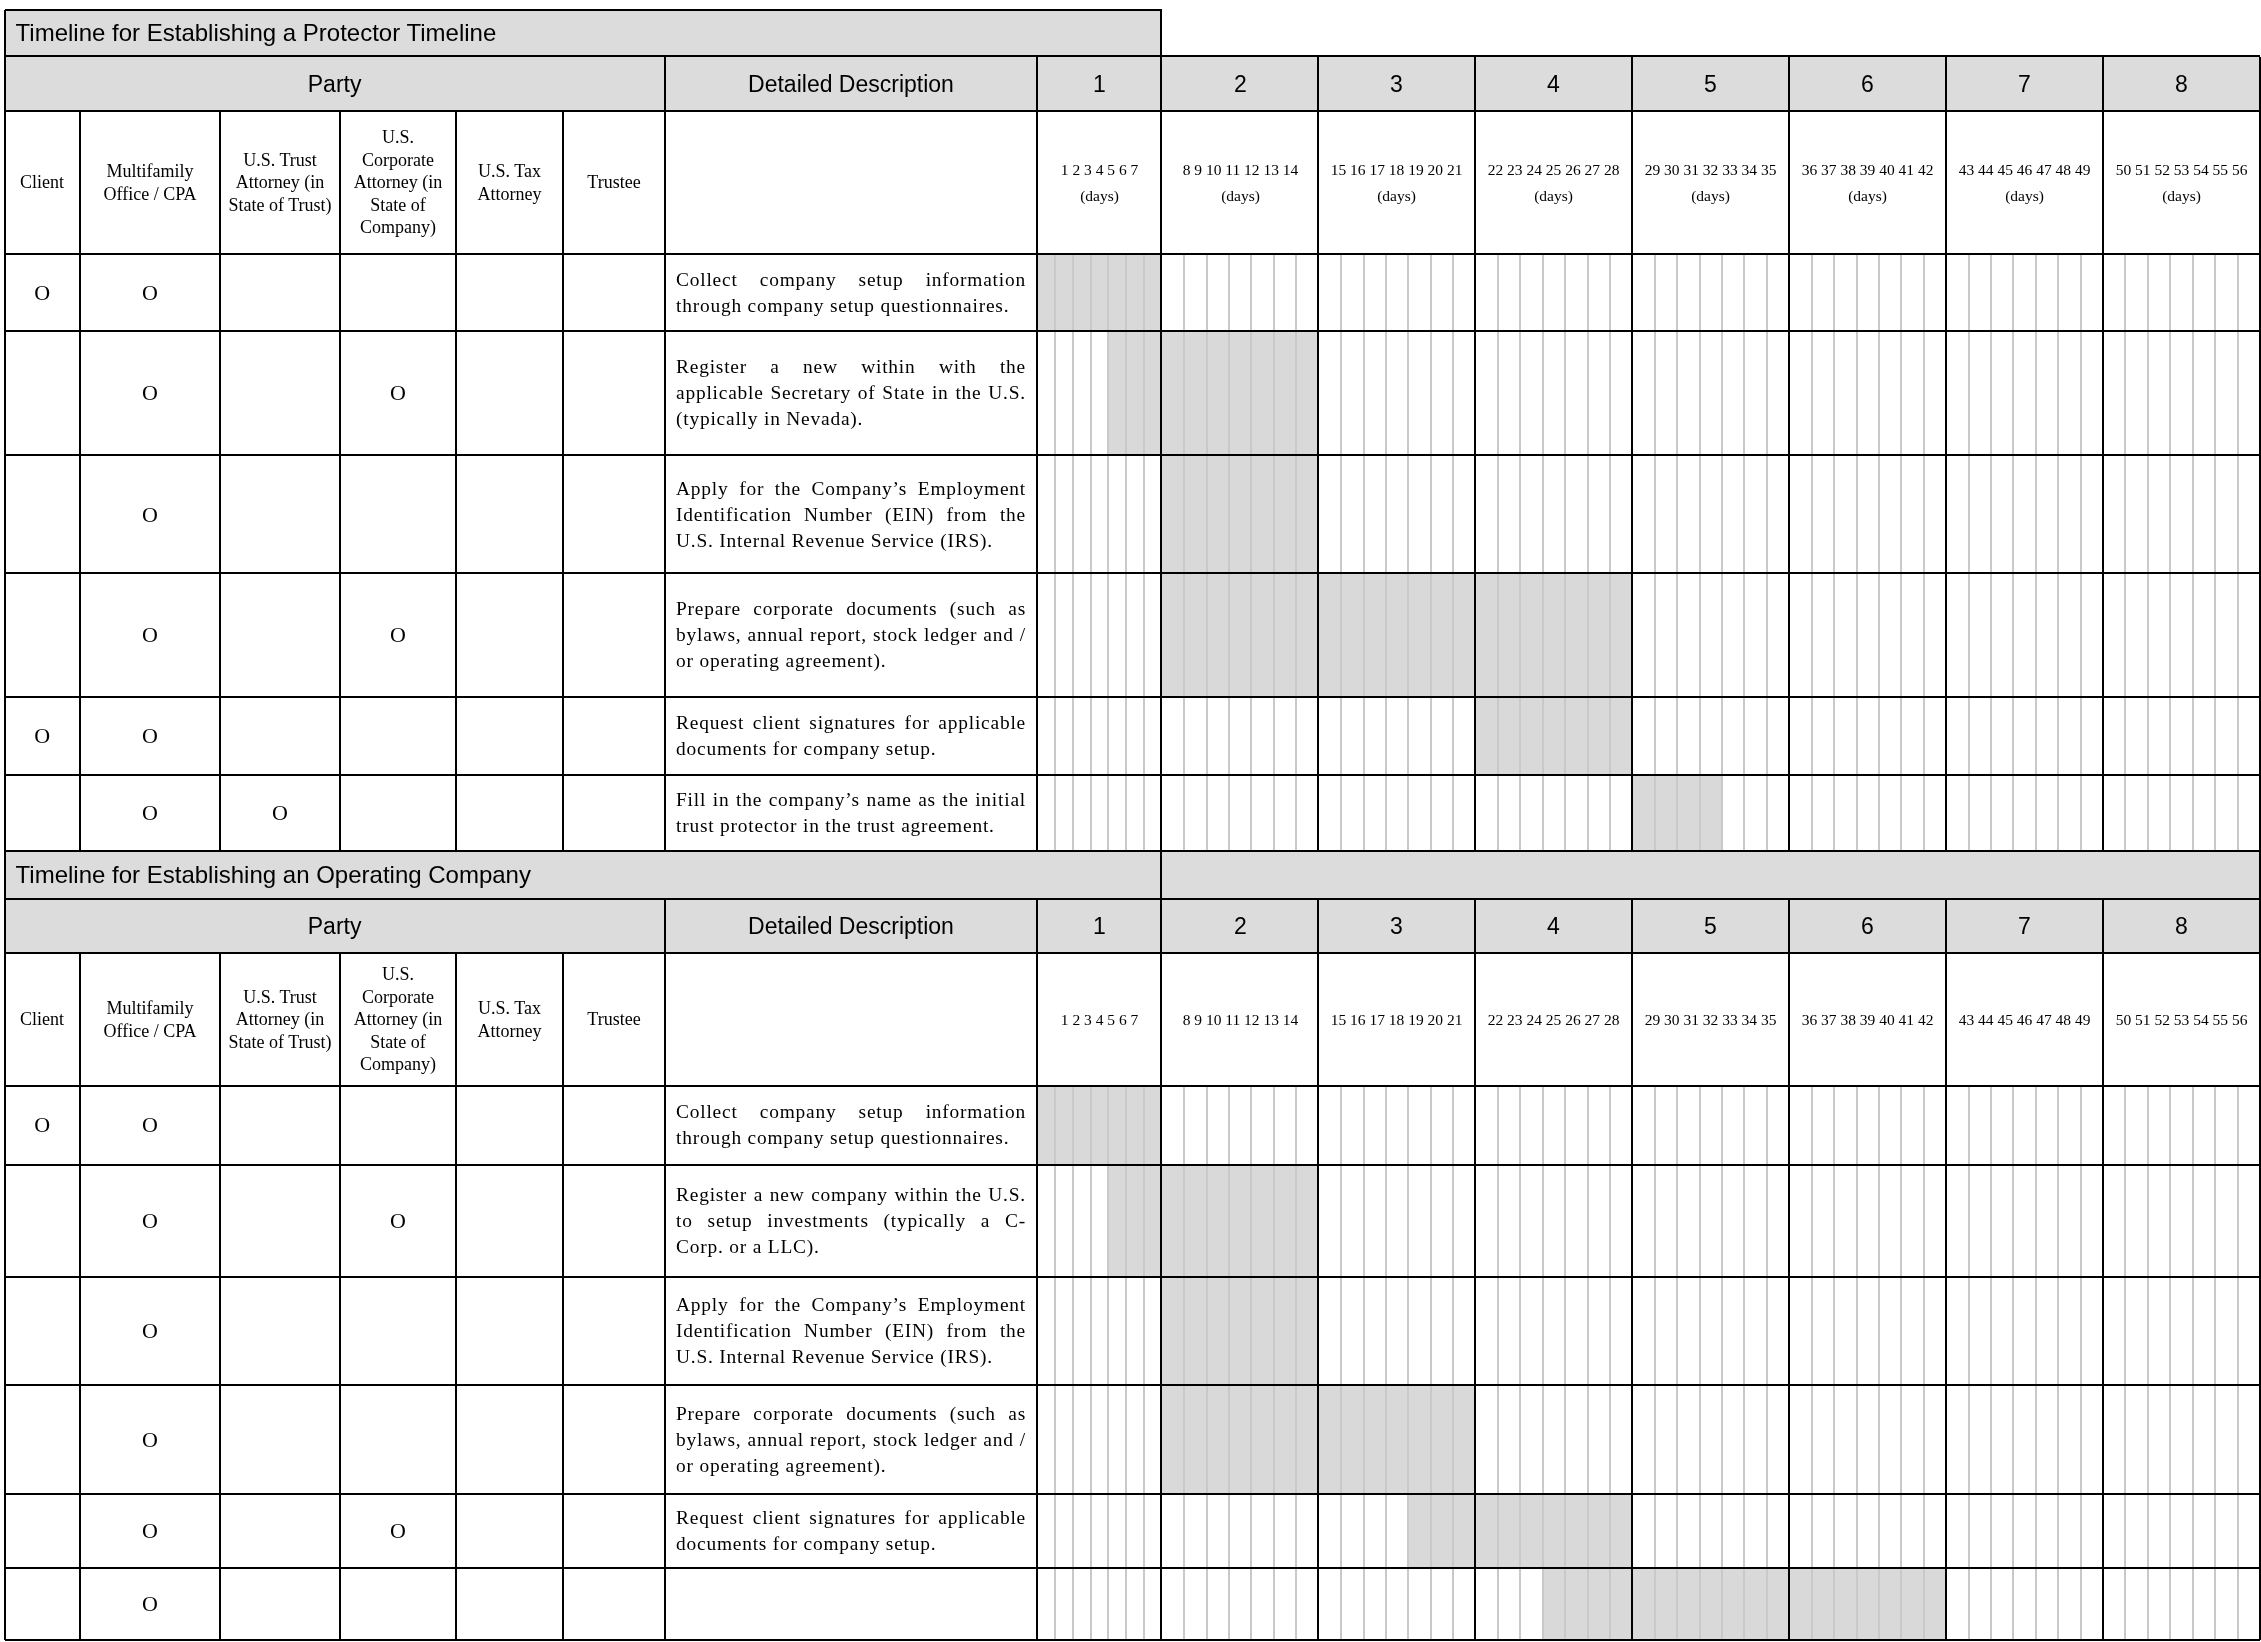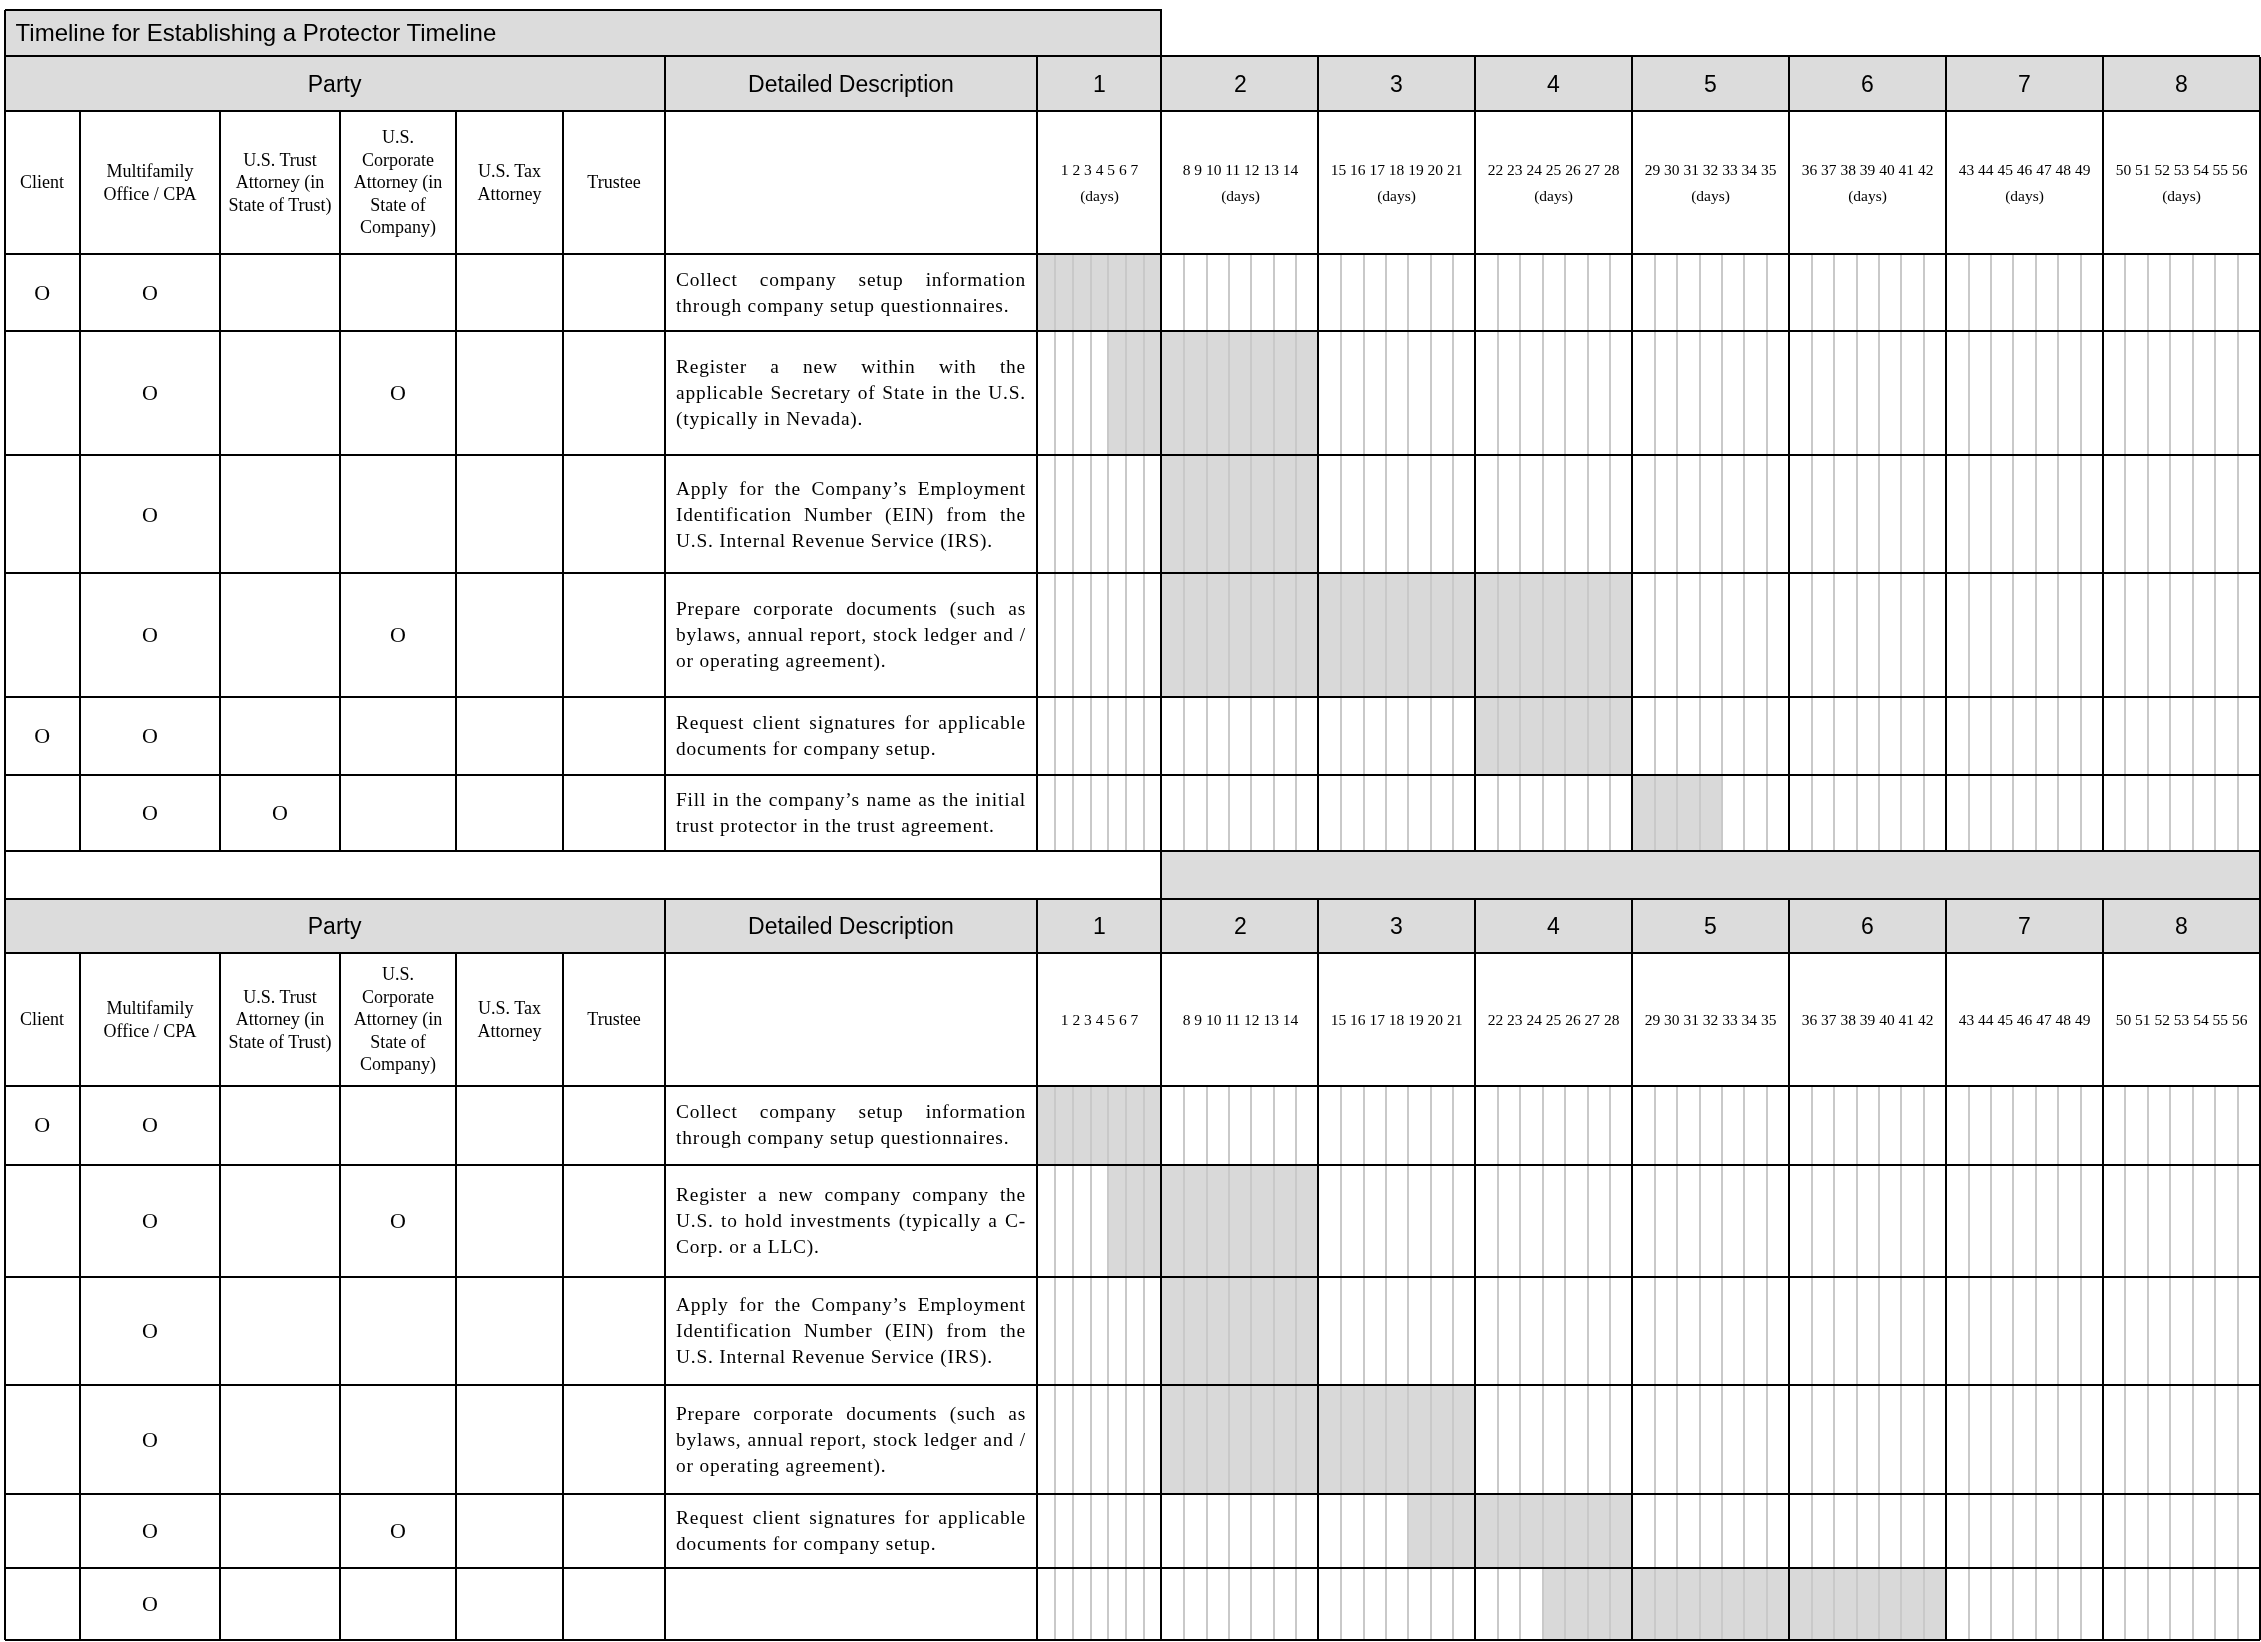--- a/index.html
+++ b/index.html
@@ -175,20 +175,21 @@
     <div class="abs " style="left: 562px; top: 111px; width: 2.3px; height: 740px; background: rgb(0, 0, 0); z-index: 30;"></div>
     <div class="abs " style="left: 664px; top: 57px; width: 2.3px; height: 794px; background: rgb(0, 0, 0); z-index: 30;"></div>
     <div class="abs " style="left: 1036px; top: 57px; width: 2.3px; height: 794px; background: rgb(0, 0, 0); z-index: 30;"></div>
     <div class="abs " style="left: 1160px; top: 57px; width: 2.3px; height: 794px; background: rgb(0, 0, 0); z-index: 30;"></div>
     <div class="abs " style="left: 1317px; top: 57px; width: 2.3px; height: 794px; background: rgb(0, 0, 0); z-index: 30;"></div>
     <div class="abs " style="left: 1474px; top: 57px; width: 2.3px; height: 794px; background: rgb(0, 0, 0); z-index: 30;"></div>
     <div class="abs " style="left: 1631px; top: 57px; width: 2.3px; height: 794px; background: rgb(0, 0, 0); z-index: 30;"></div>
     <div class="abs " style="left: 1788px; top: 57px; width: 2.3px; height: 794px; background: rgb(0, 0, 0); z-index: 30;"></div>
     <div class="abs " style="left: 1945px; top: 57px; width: 2.3px; height: 794px; background: rgb(0, 0, 0); z-index: 30;"></div>
     <div class="abs " style="left: 2102px; top: 57px; width: 2.3px; height: 794px; background: rgb(0, 0, 0); z-index: 30;"></div>
+    <div class="abs sans section-title vcenter" style="left: 4.6px; top: 851px; width: 1157px; height: 48px; background: rgb(220, 220, 220); z-index: 20;">Timeline for Establishing an Operating Company</div>
     <div class="abs " style="left: 1162px; top: 851px; width: 1098px; height: 48px; background: rgb(220, 220, 220); z-index: 5;"></div>
     <div class="abs sans colhead center" style="left: 4.6px; top: 899px; width: 660px; height: 54px; background: rgb(220, 220, 220); z-index: 20;">Party</div>
     <div class="abs sans colhead center" style="left: 665px; top: 899px; width: 372px; height: 54px; background: rgb(220, 220, 220); z-index: 20;">Detailed Description</div>
     <div class="abs sans weeknum center" style="left: 1037px; top: 899px; width: 125px; height: 54px; background: rgb(220, 220, 220); z-index: 20;">1</div>
     <div class="abs sans weeknum center" style="left: 1162px; top: 899px; width: 157px; height: 54px; background: rgb(220, 220, 220); z-index: 20;">2</div>
     <div class="abs sans weeknum center" style="left: 1318px; top: 899px; width: 157px; height: 54px; background: rgb(220, 220, 220); z-index: 20;">3</div>
     <div class="abs sans weeknum center" style="left: 1475px; top: 899px; width: 157px; height: 54px; background: rgb(220, 220, 220); z-index: 20;">4</div>
     <div class="abs sans weeknum center" style="left: 1632px; top: 899px; width: 157px; height: 54px; background: rgb(220, 220, 220); z-index: 20;">5</div>
     <div class="abs sans weeknum center" style="left: 1789px; top: 899px; width: 157px; height: 54px; background: rgb(220, 220, 220); z-index: 20;">6</div>
     <div class="abs sans weeknum center" style="left: 1946px; top: 899px; width: 157px; height: 54px; background: rgb(220, 220, 220); z-index: 20;">7</div>
@@ -225,21 +226,21 @@
     </div>
     <div class="abs serif omark center" style="left: 4.6px; top: 1086px; width: 75px; height: 78px; z-index: 20;">O</div>
     <div class="abs serif omark center" style="left: 80px; top: 1086px; width: 140px; height: 78px; z-index: 20;">O</div>
     <div class="abs vcenter desc-wrap" style="left: 665px; top: 1086px; width: 372px; height: 78px; z-index: 20;">
       <div class="serif desc">Collect company setup information through company setup questionnaires.</div>
     </div>
     <div class="abs " style="left: 1037px; top: 1086px; width: 125px; height: 78px; background: rgb(217, 217, 217); z-index: 5;"></div>
     <div class="abs serif omark center" style="left: 80px; top: 1165px; width: 140px; height: 112px; z-index: 20;">O</div>
     <div class="abs serif omark center" style="left: 340px; top: 1165px; width: 116px; height: 112px; z-index: 20;">O</div>
     <div class="abs vcenter desc-wrap" style="left: 665px; top: 1165px; width: 372px; height: 112px; z-index: 20;">
-      <div class="serif desc">Register a new company company the U.S. to hold investments (typically a C-Corp. or a LLC).</div>
+      <div class="serif desc">Register a new company within the U.S. to setup investments (typically a C-Corp. or a LLC).</div>
     </div>
     <div class="abs " style="left: 1108px; top: 1165px; width: 210px; height: 112px; background: rgb(217, 217, 217); z-index: 5;"></div>
     <div class="abs serif omark center" style="left: 80px; top: 1277px; width: 140px; height: 108px; z-index: 20;">O</div>
     <div class="abs vcenter desc-wrap" style="left: 665px; top: 1277px; width: 372px; height: 108px; z-index: 20;">
       <div class="serif desc">Apply for the Company’s Employment Identification Number (EIN) from the U.S. Internal Revenue Service (IRS).</div>
     </div>
     <div class="abs " style="left: 1162px; top: 1277px; width: 157px; height: 108px; background: rgb(217, 217, 217); z-index: 5;"></div>
     <div class="abs serif omark center" style="left: 80px; top: 1386px; width: 140px; height: 108px; z-index: 20;">O</div>
     <div class="abs vcenter desc-wrap" style="left: 665px; top: 1386px; width: 372px; height: 108px; z-index: 20;">
       <div class="serif desc">Prepare corporate documents (such as bylaws, annual report, stock ledger and / or operating agreement).</div>

